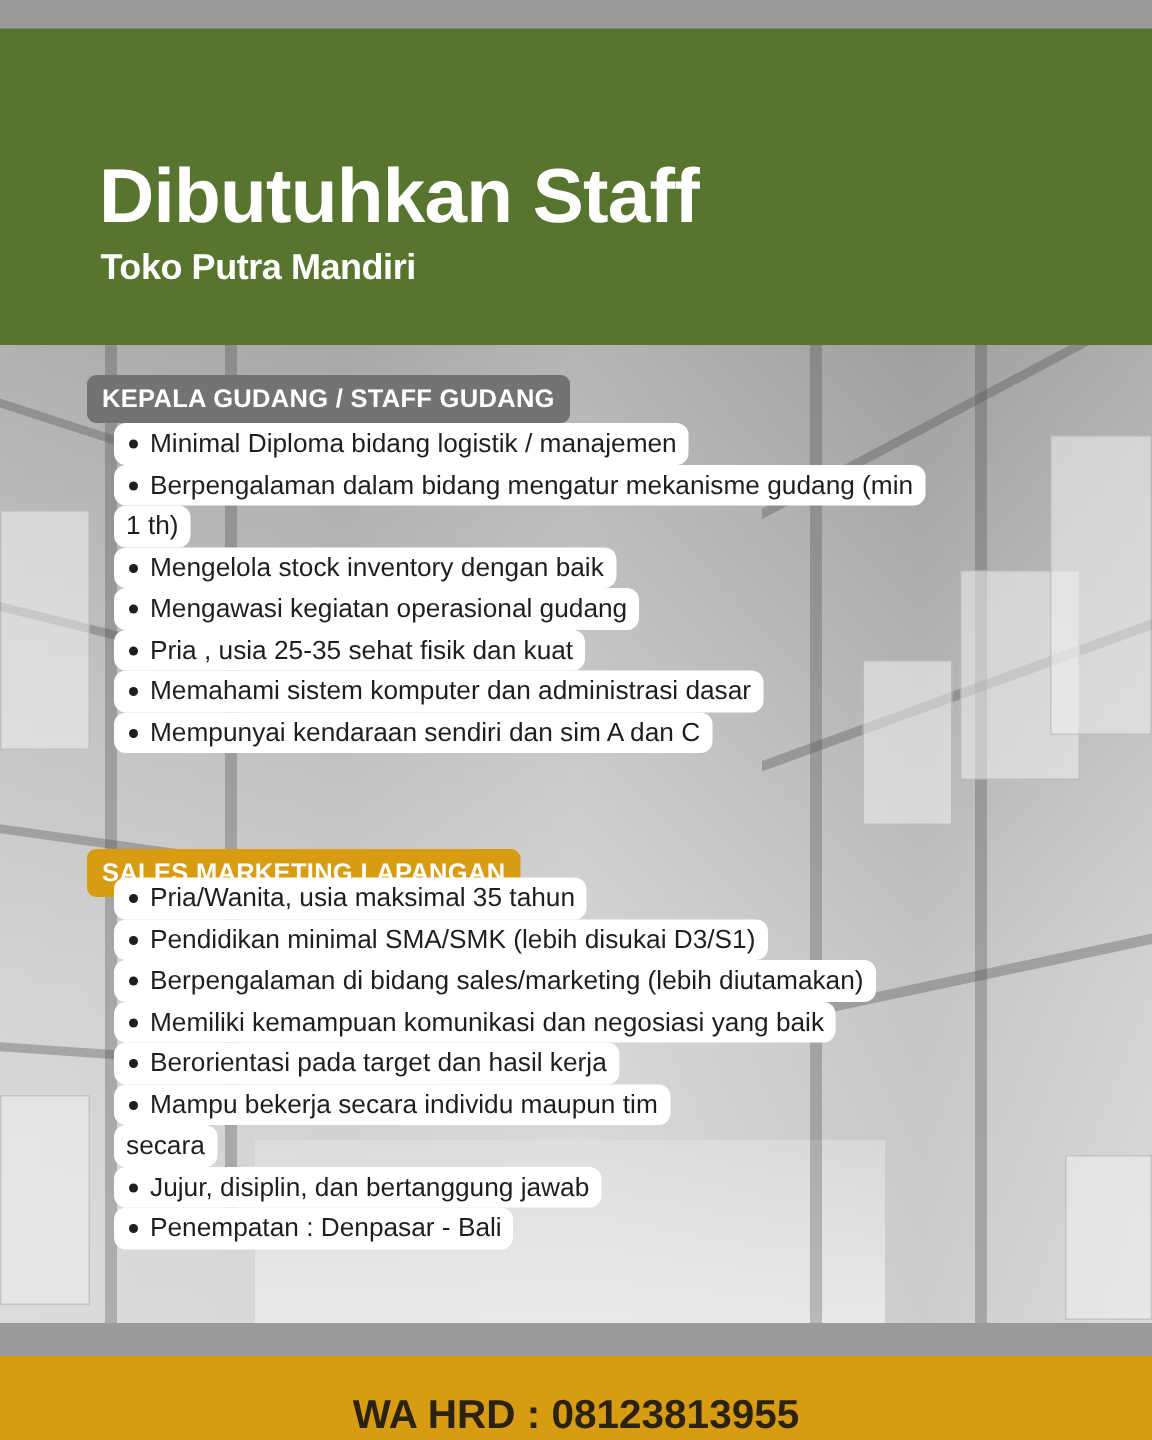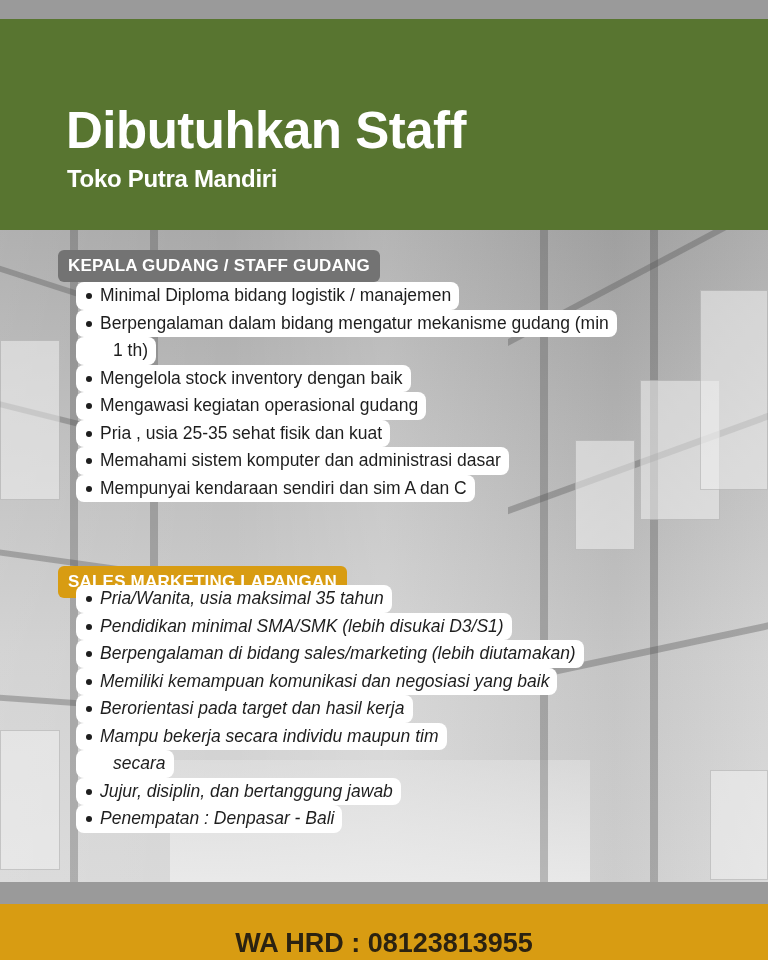--- a/index.html
+++ b/index.html
@@ -55,29 +55,29 @@
   .section-label {
     position: absolute; height: 32px; line-height: 32px; padding: 0 10px;
     border-radius: 6px; color: #ffffff; font-weight: 700; font-size: 17px;
     font-family: "Liberation Sans", sans-serif; letter-spacing: 0.2px;
   }
   .label-green { left: 58px; top: 250px; background: #737373; }
   .label-gold { left: 58px; top: 566px; background: #d89c12; }
 
   .list { position: absolute; left: 76px; list-style: none; }
   .list-1 { top: 282px; }
-  .list-2 { top: 585px; font-style: italic; }
+  .list-2 { top: 585px; }
   .line {
     display: block; position: relative; width: fit-content;
     background: #ffffff; border-radius: 8px;
     padding: 0 8px 0 24px; height: 27.5px; line-height: 27.5px;
     font-size: 17.5px; color: #1e1e1e; white-space: nowrap;
     font-family: "Liberation Sans", sans-serif;
   }
-  .line.cont { padding-left: 37px; }
+  .line.cont { padding-left: 8px; }
   .bullet {
     position: absolute; left: 10px; top: 11px; width: 6px; height: 6px;
     border-radius: 50%; background: #1e1e1e;
   }
 
   .footer {
     position: absolute; left: 0; top: 904px; width: 768px; height: 78px;
     background: #d89c12;
   }
   .footer-text {

